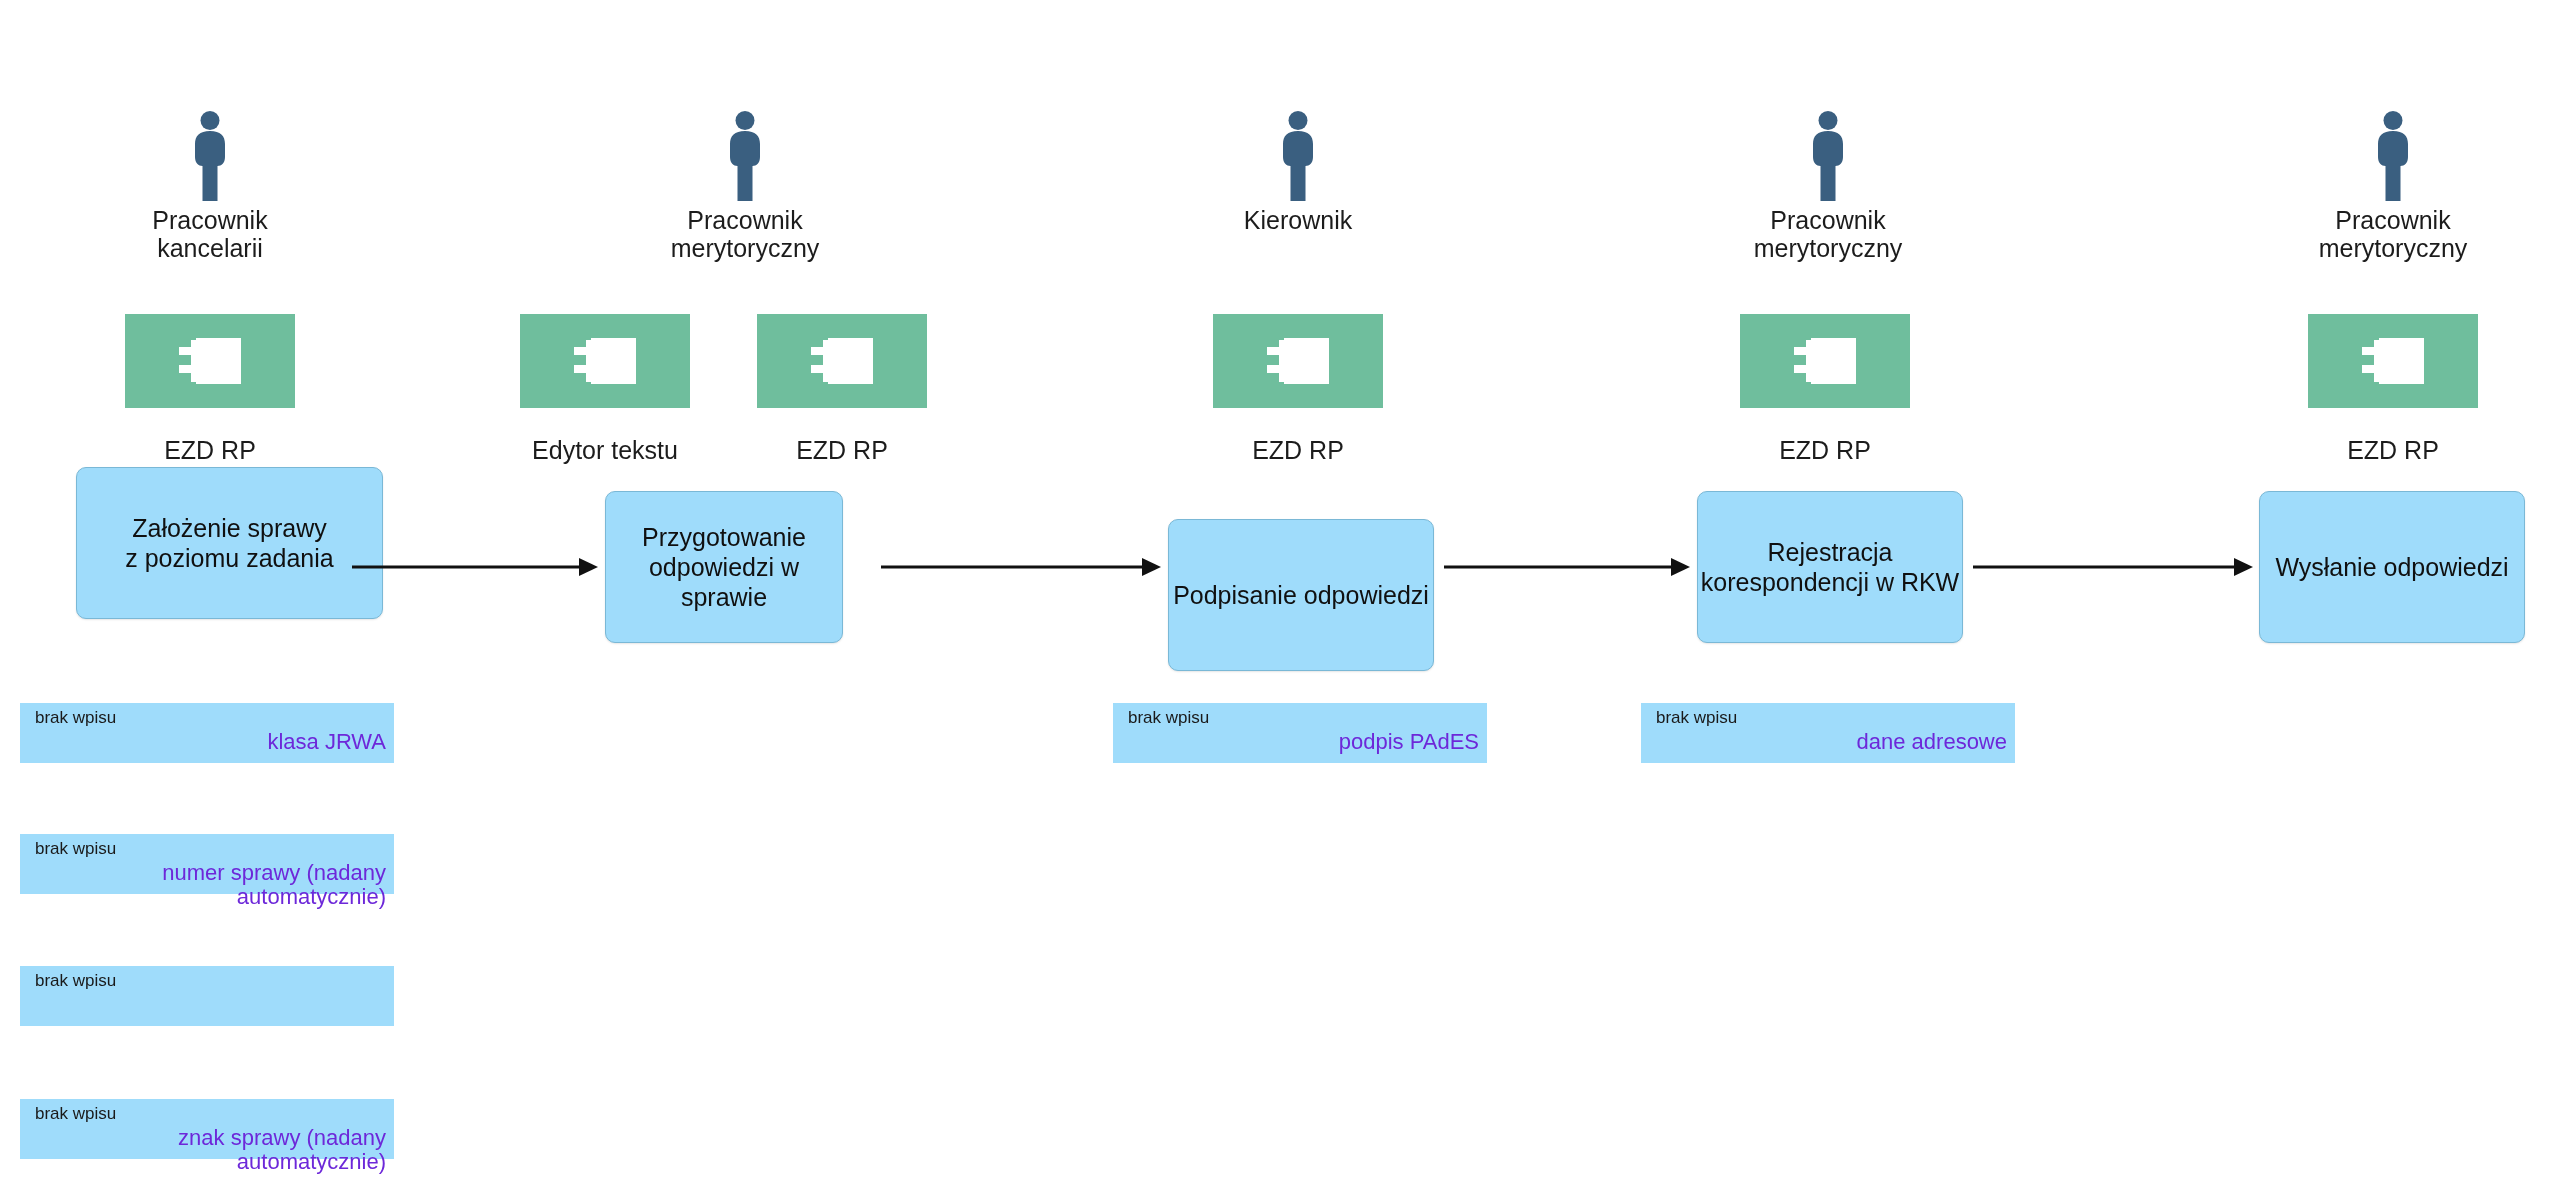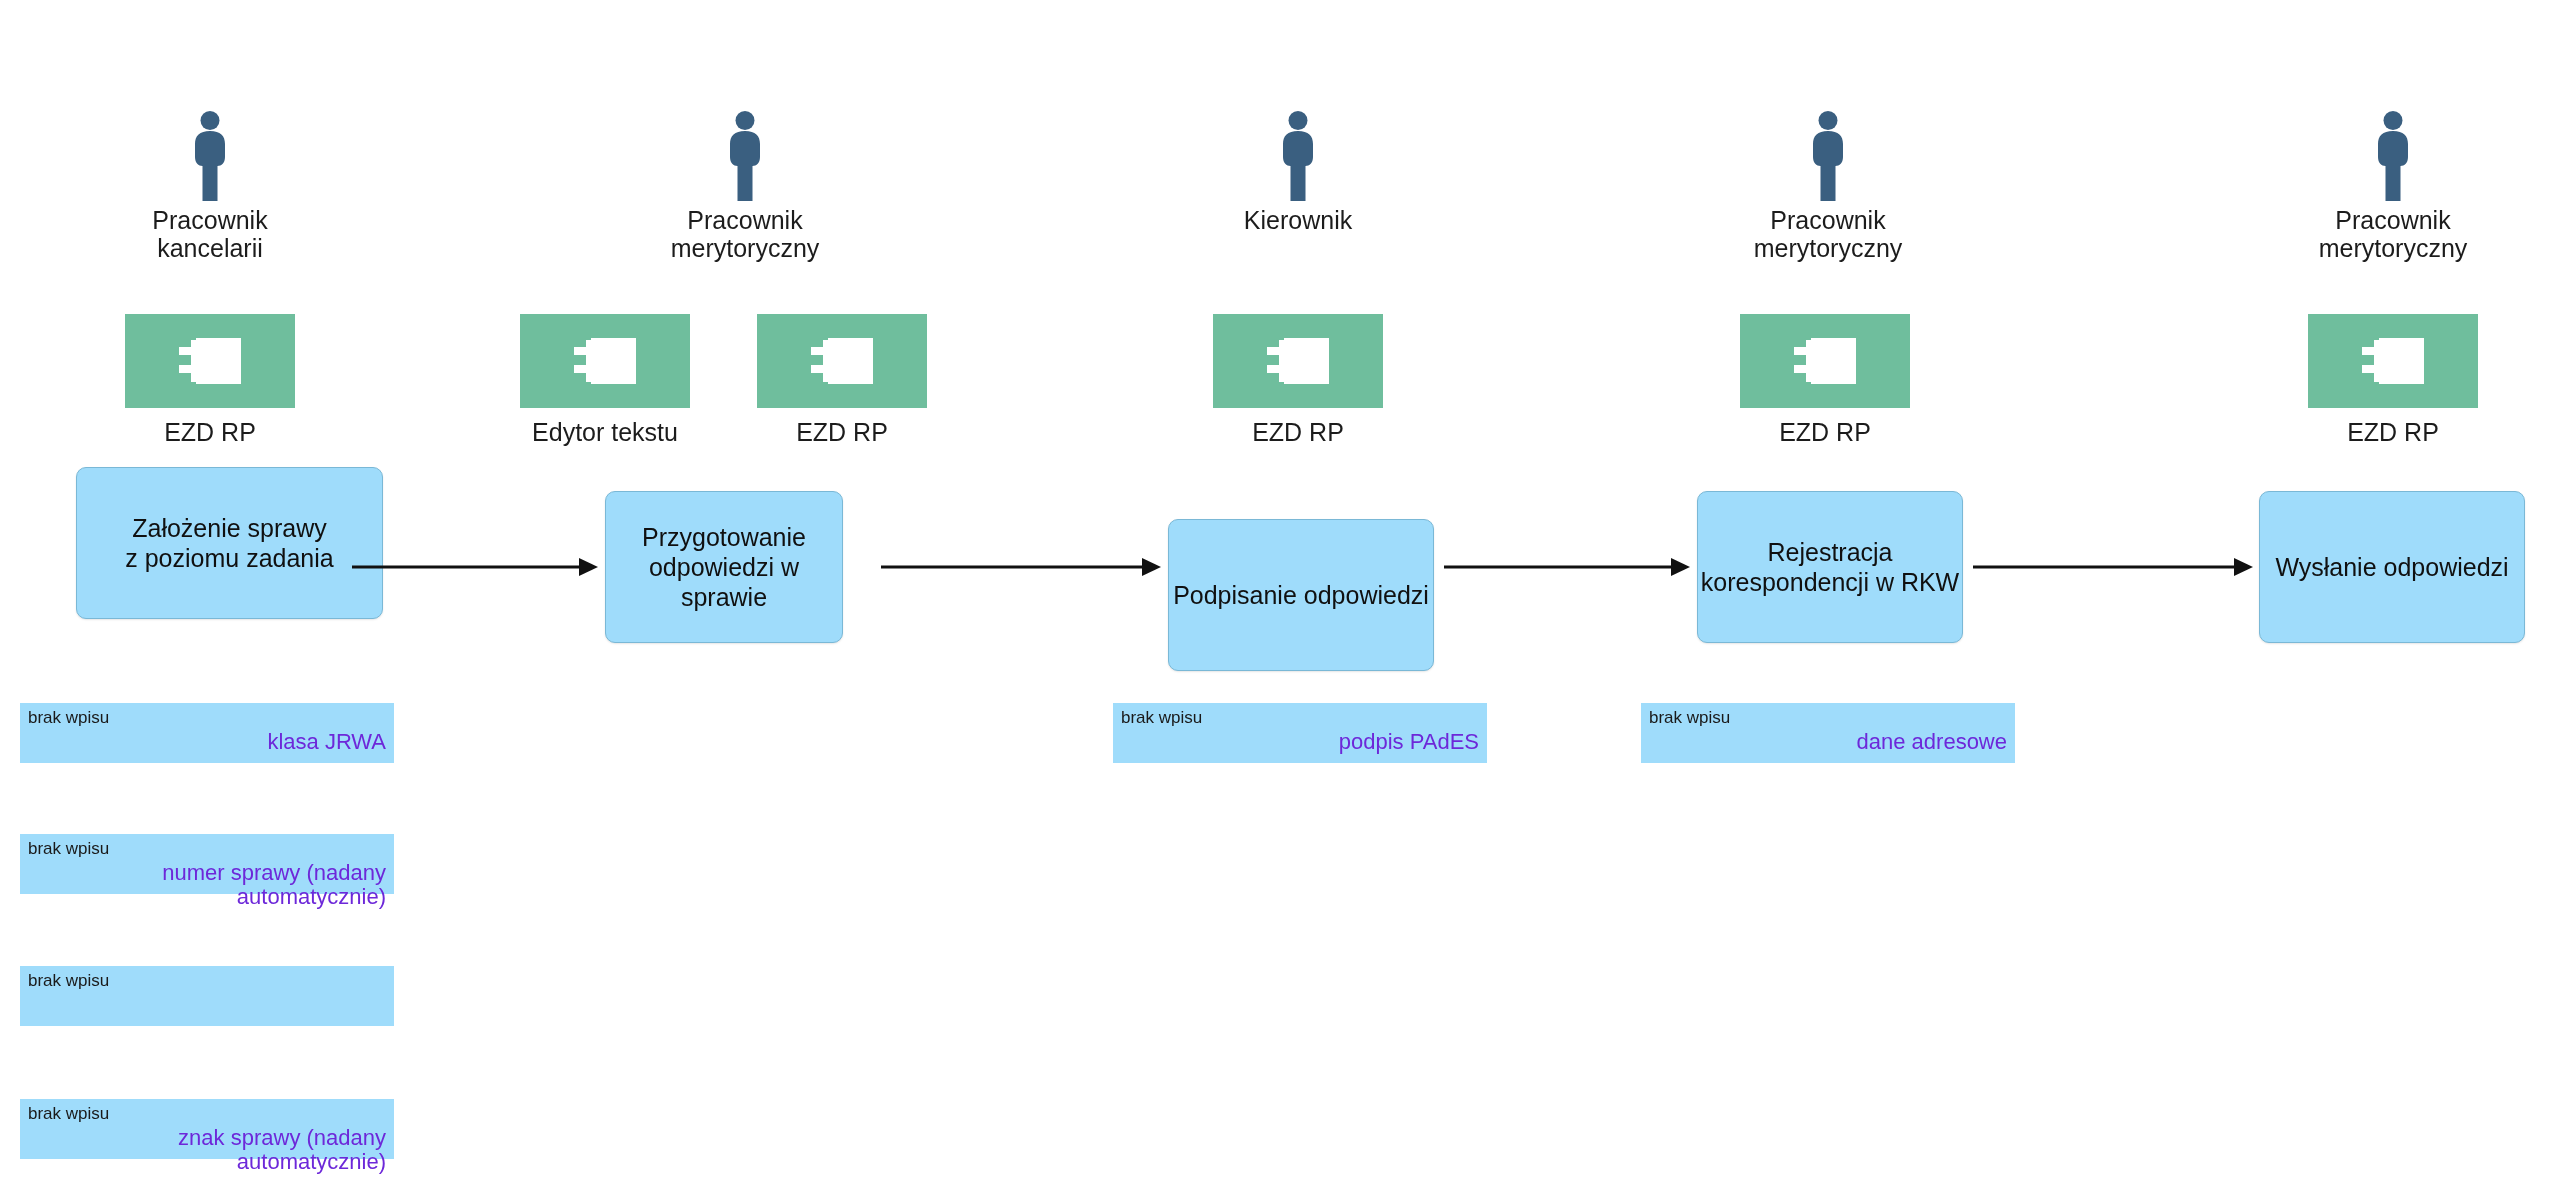--- a/index.html
+++ b/index.html
@@ -50,21 +50,21 @@
   }
   .sys-glyph {
     position: absolute;
     left: 50%;
     top: 50%;
     transform: translate(-50%, -50%);
     width: 62px;
     height: 46px;
   }
   .system-label {
-    margin-top: 10px;
+    margin-top: 28px;
     font-size: 25px;
     color: #1c1c1c;
   }
 
   
   .process {
     position: absolute;
     background: #9fdcfb;
     border: 1px solid #7ab8d6;
     border-radius: 10px;
@@ -84,21 +84,21 @@
   .arrow {
     position: absolute;
     height: 22px;
   }
 
   
   .annot {
     position: absolute;
     background: #9fdcfb;
     box-sizing: border-box;
-    padding: 6px 8px 8px 8px;
+    padding: 6px 8px 8px 15px;
   }
   .annot-note {
     font-size: 17px;
     color: #1a1a1a;
     line-height: 1.1;
     text-align: left;
   }
   .annot-title {
     font-size: 22px;
     color: #6d28d9;

